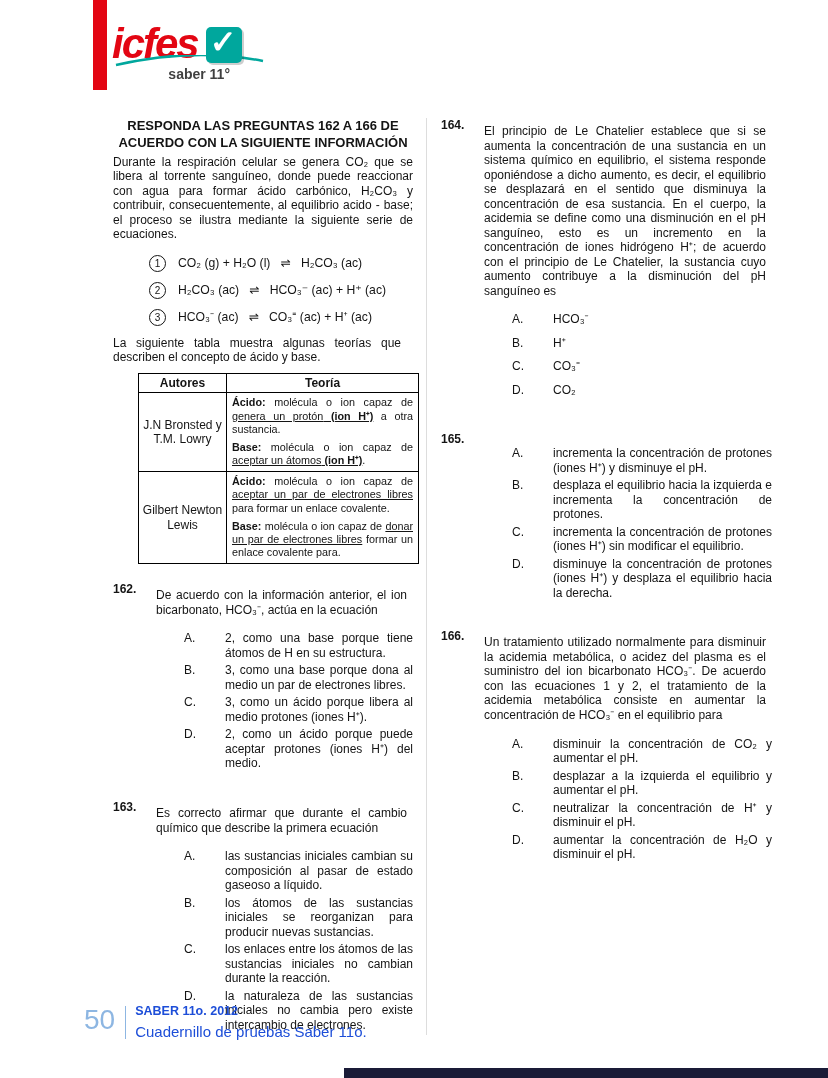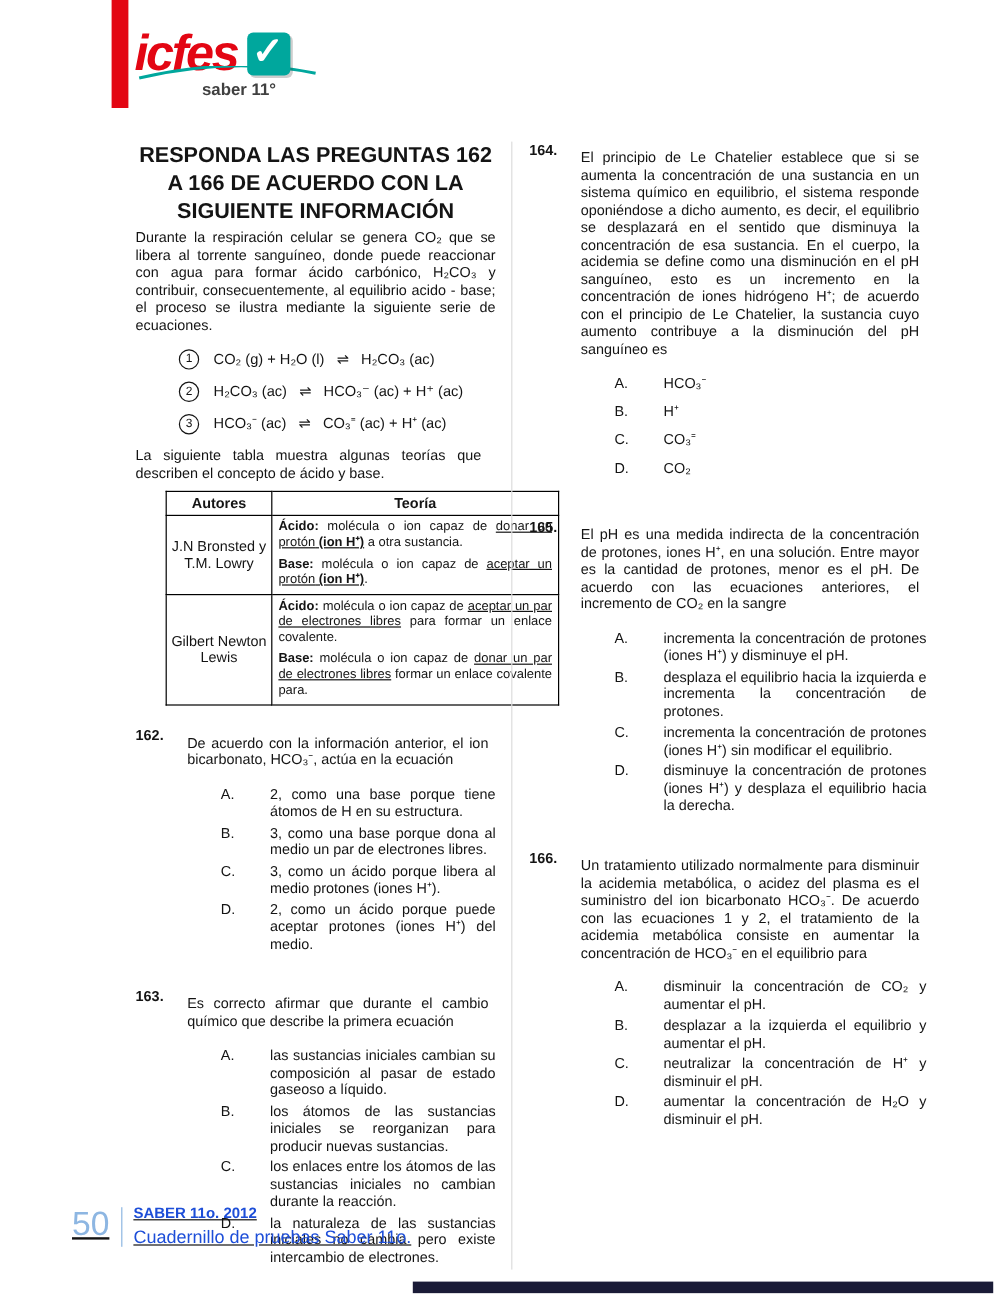--- a/index.html
+++ b/index.html
@@ -21,32 +21,32 @@
            position:relative; box-shadow:2px 2px 0 rgba(60,60,60,0.25); flex-shrink:0; }
   .check-glyph { position:absolute; left:4px; top:-4px; font-size:32px; font-weight:bold; color:#ffffff; }
   .swoosh { display:block; margin:-9px 0 0 2px; }
   .tagline { color:#404040; font-weight:bold; font-size:14px; text-align:right; width:118px; margin-top:-1px; }
 
   
   .content { position:absolute; left:113px; top:118px; display:flex; }
   .col-left  { width:300px; padding-right:13px; }
   .col-right { width:331px; padding-left:14px; border-left:1px solid #dddddd; }
 
-  .instr-title { font-weight:bold; font-size:18px; text-align:center; margin:0 0 3px 0; line-height:1.3; }
+  .instr-title { font-weight:bold; font-size:13px; text-align:center; margin:0 0 3px 0; line-height:1.3; }
   .intro { text-align:justify; margin:3px 0 0 0; }
 
   .equations { margin:13px 0 10px 36px; }
   .equation { display:flex; align-items:center; margin-bottom:10px; }
   .eq-num { width:15px; height:15px; border:1.2px solid #141414; border-radius:50%;
             font-size:10px; line-height:15px; text-align:center; flex-shrink:0; margin-right:12px; }
   .eq-text { white-space:pre; font-size:12.2px; }
 
   .table-caption { text-align:justify; margin:2px 12px 8px 0; }
 
-  table.theories { border-collapse:collapse; margin-left:25px; width:328px; table-layout:fixed; }
+  table.theories { border-collapse:collapse; margin-left:25px; width:281px; table-layout:fixed; }
   .theories th, .theories td { border:1.4px solid #000; vertical-align:middle; }
   .theories th { font-size:12px; padding:2px; text-align:center; }
   .theories col.c-author { width:88px; }
   .theories td.author { text-align:center; font-size:12px; padding:4px 3px; }
   .theories td.theory { font-size:10.8px; padding:3px 5px 4px 5px; line-height:1.22; }
   .theory-p { margin:0 0 5px 0; text-align:justify; }
   .theory-p.last { margin-bottom:0; }
   .th-b { font-weight:bold; }
   .th-u { text-decoration:underline; }
   .th-bu { font-weight:bold; text-decoration:underline; }
@@ -57,21 +57,21 @@
   .q-num { width:37px; font-weight:bold; flex-shrink:0; }
   .q-body { flex:1; min-width:0; }
   .q-text { margin:6px; text-align:justify; }
   .options { margin-top:14px; }
   .option { display:flex; padding-left:34px; margin-bottom:3px; }
   .options-chem .option { margin-bottom:9px; }
   .opt-letter { width:41px; flex-shrink:0; }
   .opt-text { flex:1; text-align:justify; }
 
   
-  .footer { position:absolute; left:60px; top:1004px; display:flex; align-items:flex-start;text-decoration:underline; }
+  .footer { position:absolute; left:84px; top:1004px; display:flex; align-items:flex-start; }
   .page-num { font-size:28px; color:#8db6e2; line-height:1; margin-top:2px; }
   .footer-sep { width:1px; height:33px; background:#8db6e2; margin:2px 9px 0 10px; }
   .footer-line1 { color:#1d4ed8; font-weight:bold; font-size:12.5px; }
   .footer-line2 { color:#1d4ed8; font-size:15px; margin-top:4px; }
 </style>
 </head>
 <body>
 
 <div class="page">
 
@@ -120,22 +120,22 @@
             <col>
           </colgroup>
         <tbody>
             <tr>
           <th>Autores</th>
           <th>Teoría</th>
         </tr>
         <tr>
           <td class="author">J.N Bronsted y T.M. Lowry</td>
           <td class="theory">
-            <p class="theory-p"><span class="th-b">Ácido:</span><span> molécula o ion capaz de </span><span class="th-u">donar un protón</span><span class="th-bu"> (ion H⁺)</span><span> a otra sustancia.</span></p>
-            <p class="theory-p last"><span class="th-b">Base:</span><span> molécula o ion capaz de </span><span class="th-u">aceptar un protón</span><span class="th-bu"> (ion H⁺)</span><span>.</span></p>
+            <p class="theory-p"><span class="th-b">Ácido:</span><span> molécula o ion capaz de </span><span class="th-u">genera un protón</span><span class="th-bu"> (ion H⁺)</span><span> a otra sustancia.</span></p>
+            <p class="theory-p last"><span class="th-b">Base:</span><span> molécula o ion capaz de </span><span class="th-u">aceptar un átomos</span><span class="th-bu"> (ion H⁺)</span><span>.</span></p>
           </td>
         </tr>
         <tr>
           <td class="author">Gilbert Newton Lewis</td>
           <td class="theory">
             <p class="theory-p"><span class="th-b">Ácido:</span><span> molécula o ion capaz de </span><span class="th-u">aceptar un par de electrones libres</span><span class="th-bu"></span><span> para formar un enlace covalente.</span></p>
             <p class="theory-p last"><span class="th-b">Base:</span><span> molécula o ion capaz de </span><span class="th-u">donar un par de electrones libres</span><span class="th-bu"></span><span> formar un enlace covalente para.</span></p>
           </td>
         </tr>
       </tbody>
@@ -216,21 +216,20 @@
                 <span class="opt-letter">D.</span>
                 <span class="opt-text">CO₂</span>
               </div>
           </div>
         </div>
       </div>
 
       <div class="question">
         <div class="q-num">165.</div>
         <div class="q-body">
-          <p class="q-text">El pH es una medida indirecta de la concentración de protones, iones H⁺, en una solución. Entre mayor es la cantidad de protones, menor es el pH. De acuerdo con las ecuaciones anteriores, el incremento de CO₂ en la sangre</p>
           <div class="options">
             <div class="option">
                 <span class="opt-letter">A.</span>
                 <span class="opt-text">incrementa la concentración de protones (iones H⁺) y disminuye el pH.</span>
               </div>
             <div class="option">
                 <span class="opt-letter">B.</span>
                 <span class="opt-text">desplaza el equilibrio hacia la izquierda e incrementa la concentración de protones.</span>
               </div>
             <div class="option">

